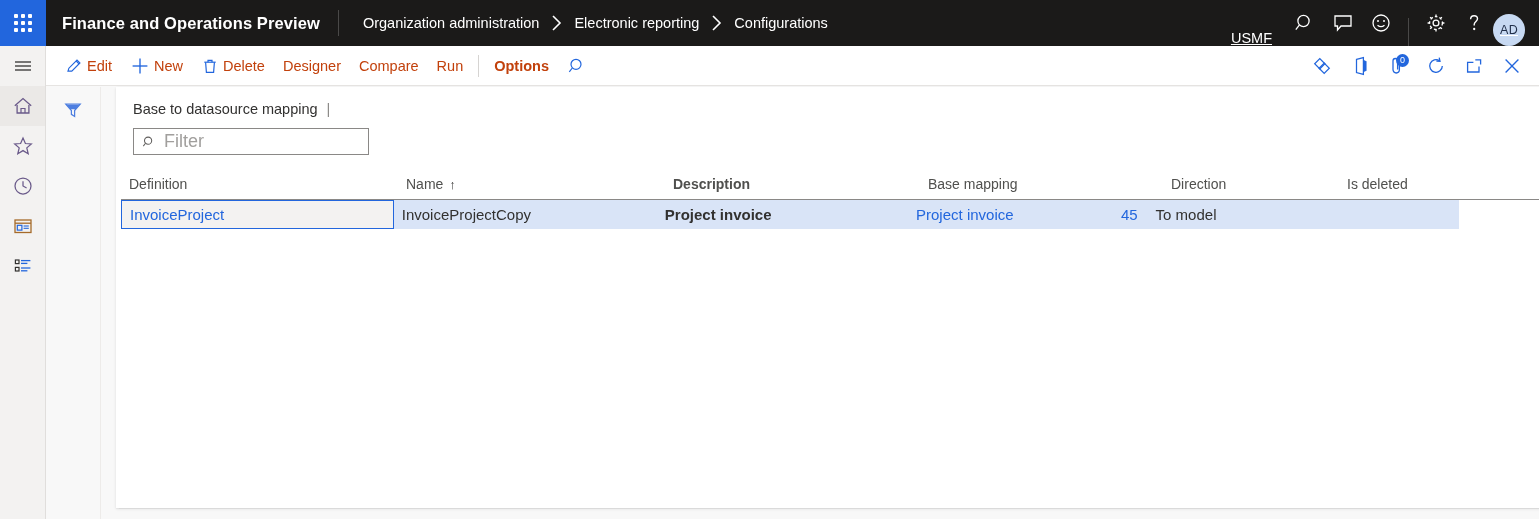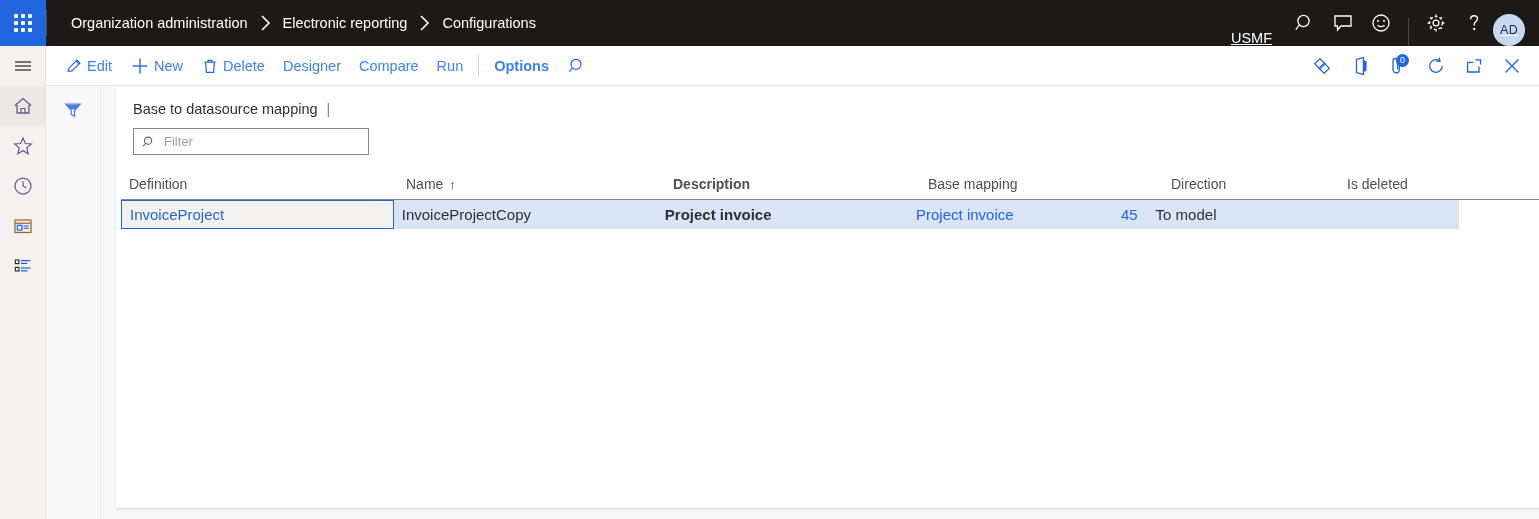--- a/index.html
+++ b/index.html
@@ -162,21 +162,21 @@
     align-items: center;
   }
   .act-left { display: flex; align-items: center; padding-left: 10px; }
   .act-btn {
     display: flex;
     align-items: center;
     gap: 4px;
     height: 32px;
     padding: 0 9px;
     font-size: 14.5px;
-    color: #3b82f6;
+    color: #c2410c;
     cursor: pointer;
     white-space: nowrap;
   }
   .act-btn.bold { font-weight: bold; }
   .act-btn svg { display: block; }
   .act-sep {
     width: 1px;
     height: 22px;
     background: #d6d4d2;
     margin: 0 6px;
@@ -269,21 +269,21 @@
     padding: 0 8px;
     gap: 6px;
     cursor: text;
   }
   .filterbox svg { display: block; flex: 0 0 auto; }
   .filterbox input {
     border: 0;
     outline: 0;
     flex: 1 1 auto;
     font-family: "Liberation Sans", sans-serif;
-    font-size: 13px;
+    font-size: 18px;
     color: #323130;
     background: transparent;
     min-width: 0;
   }
   .filterbox input::placeholder { color: #a19f9d; }
 
   
   .grid {
     margin-top: 14px;
     width: 1428px;
@@ -352,20 +352,21 @@
           <i></i>
           <i></i>
           <i></i>
           <i></i>
           <i></i>
           <i></i>
           <i></i>
           <i></i>
       </div>
     </div>
+    <div class="app-title">Finance and Operations Preview</div>
     <div class="topbar-sep"></div>
 
     <div class="breadcrumb">
       <span class="crumb">Organization administration</span>
       <span class="crumb-sep">
         <svg width="13" height="18" viewBox="0 0 13 18">
             <path d="M3 2 L10 9 L3 16" fill="none" stroke="#ffffff" stroke-width="1.6"></path>
           </svg>
       </span>
       <span class="crumb">Electronic reporting</span>

